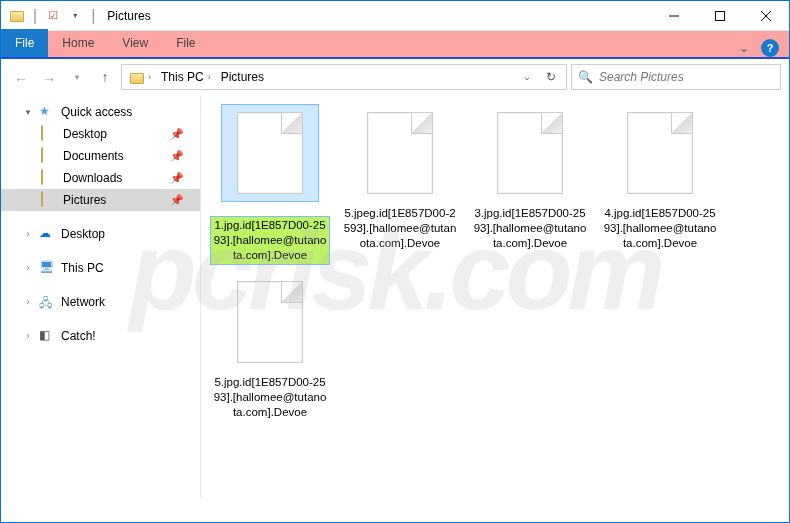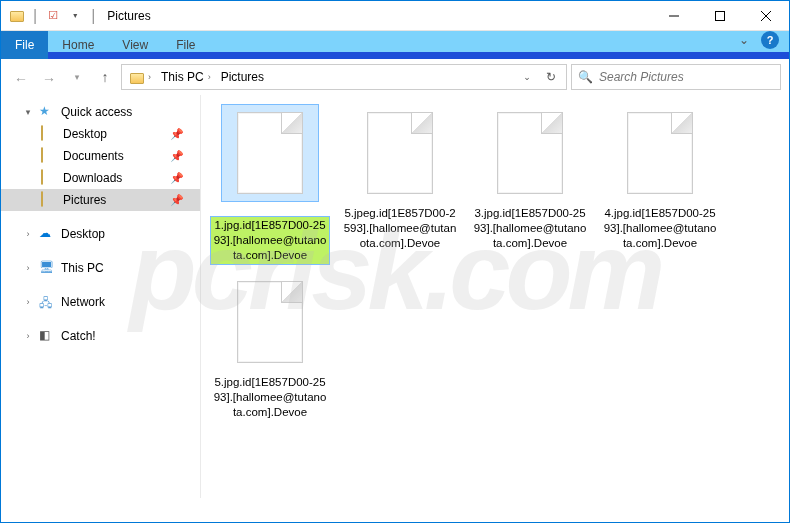--- a/index.html
+++ b/index.html
@@ -9,21 +9,21 @@
 .titlebar { height: 30px; background: #fff; display: flex; align-items: center; border-bottom: 1px solid #e5e5e5; }
 .titlebar-left { display: flex; align-items: center; gap: 6px; padding-left: 8px; }
 .qat-icon { width: 16px; height: 16px; display: inline-flex; align-items: center; justify-content: center; font-size: 11px; }
 .title-sep { color: #999; margin: 0 2px; }
 .title-text { font-size: 12px; color: #000; margin-left: 4px; }
 .titlebar-spacer { flex: 1; }
 .winbtns { display: flex; }
 .winbtn { width: 46px; height: 30px; display: flex; align-items: center; justify-content: center; font-size: 11px; color: #000; }
 
 
-.ribbon { height: 28px; display: flex; align-items: flex-start; background: #7dd3fc; border-bottom: 7px solid #1d4ed8; }
+.ribbon { height: 28px; display: flex; align-items: flex-end; background: #fca5a5; border-bottom: 2px solid #1d4ed8; }
 .ribbon-tab { padding: 0 14px; height: 28px; display: flex; align-items: center; font-size: 12px; color: #444; }
 .ribbon-tab.file { background: #1979ca; color: #fff; }
 .ribbon-spacer { flex: 1; }
 .ribbon-right { display: flex; align-items: center; gap: 8px; padding-right: 10px; }
 .chevron-icon, .help-icon { width: 18px; height: 18px; display: flex; align-items: center; justify-content: center; font-size: 12px; }
 .help-icon { background: #1979ca; color: #fff; border-radius: 50%; font-size: 11px; font-weight: bold; }
 
 
 .navbar { height: 36px; display: flex; align-items: center; padding: 4px 8px; gap: 4px; background: #fff; }
 .navbtn { width: 24px; height: 24px; display: flex; align-items: center; justify-content: center; color: #999; font-size: 14px; }

